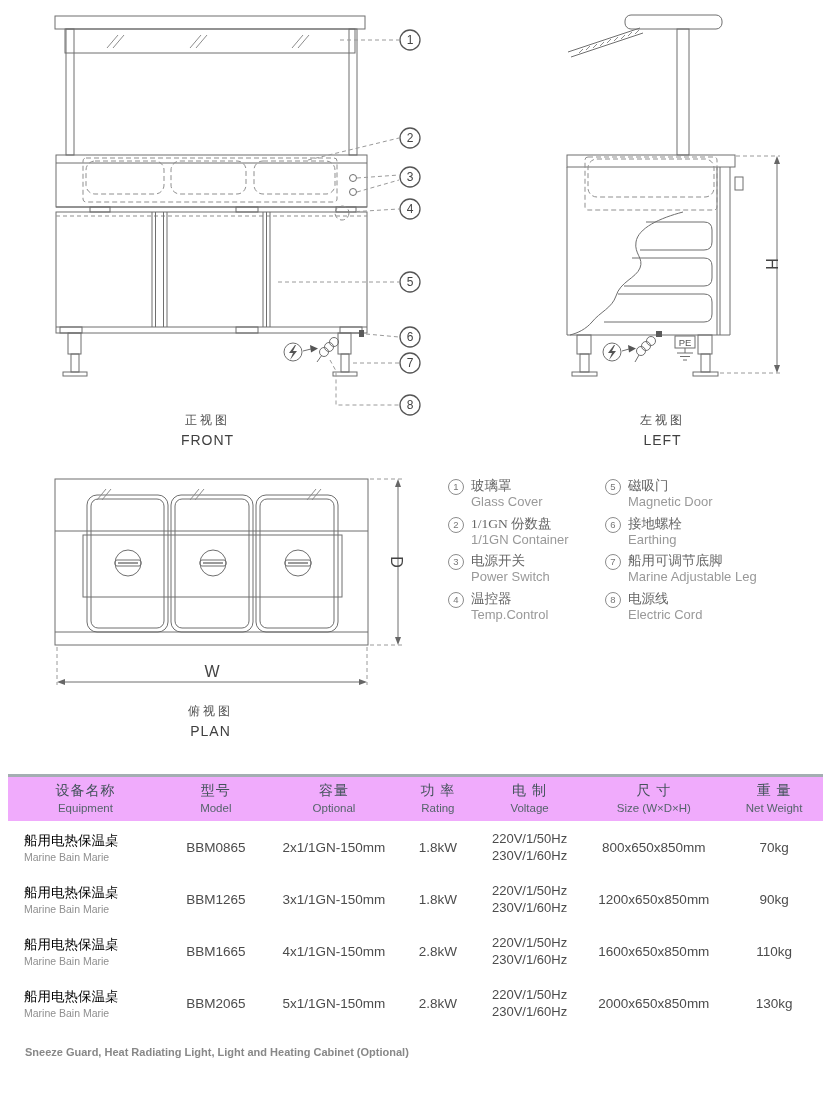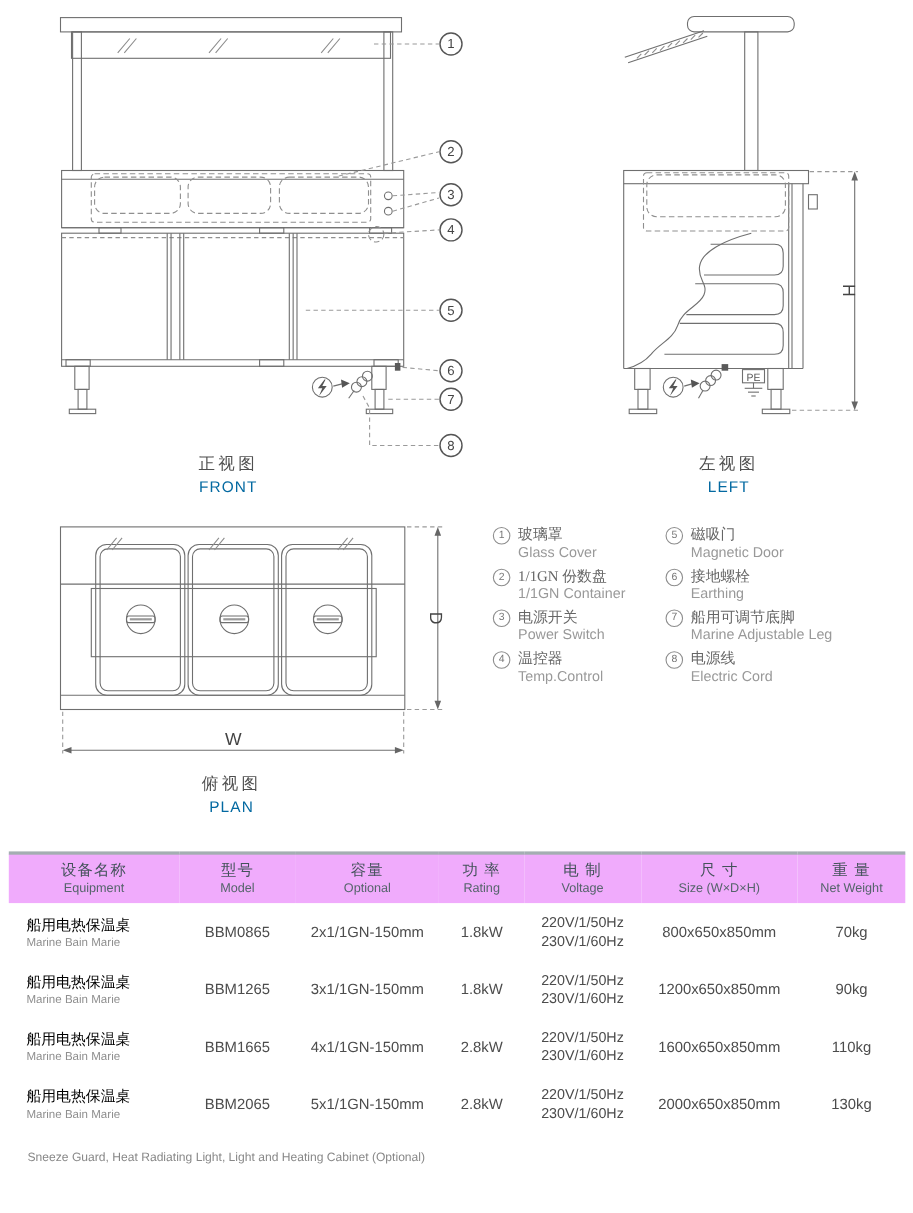--- a/index.html
+++ b/index.html
@@ -1,21 +1,21 @@
 <!DOCTYPE html>
 <html><head>
 <meta charset="utf-8">
 <style>
   html,body{margin:0;padding:0;background:#fff;}
   .sheet{position:relative;width:830px;height:1103px;background:#fff;overflow:hidden;
          font-family:"Liberation Sans","DejaVu Sans",sans-serif;color:#4a4a4a;}
   svg{position:absolute;}
   .view-label{position:absolute;text-align:center;color:#4f4f4f;}
-  .view-label .cn{font-size:15px;letter-spacing:3px;}
-  .view-label .en{font-size:14px;letter-spacing:1px;margin-top:3px;color:#0369a1;}
+  .view-label .cn{font-size:12px;letter-spacing:3px;}
+  .view-label .en{font-size:14px;letter-spacing:1px;margin-top:3px;color:#404040;}
   
   .legend{position:absolute;left:448px;top:477px;display:grid;
           grid-template-columns:157px auto;grid-template-rows:repeat(4,37.5px);
           grid-auto-flow:column;}
   .legend-item{display:flex;align-items:flex-start;}
   .lnum{flex:none;width:14px;height:14px;border:1px solid #8d8d8d;border-radius:50%;
         font-size:9.5px;line-height:14px;text-align:center;color:#777;margin:2px 7px 0 0;}
   .ltext .cn{font-size:13.5px;color:#666;line-height:17px;font-family:Liberation Serif, serif;}
   .ltext .en{font-size:13px;color:#999;line-height:14px;margin-top:1px;}
   
@@ -26,21 +26,21 @@
   .spec-table thead .hen{font-size:11.5px;color:#55646b;margin-top:2px;}
   .spec-table td{height:52px;text-align:center;vertical-align:middle;font-size:13.5px;color:#4c4c4c;padding:0;}
   .spec-table td.eq{text-align:left;padding-left:16px;}
   .eq .cn{font-size:13.5px;color:#000000;}
   .eq .en{font-size:10.5px;color:#8f8f8f;margin-top:1px;}
   .volt div{line-height:17px;font-size:13px;}
   tbody tr{border:none;}
   
   .footnote{position:absolute;left:25px;top:1042px;}
   .footnote .cn{font-size:15px;color:#555;letter-spacing:0.5px;}
-  .footnote .en{font-size:11px;color:#888;margin-top:4px;}
+  .footnote .en{font-size:11px;color:#888;margin-top:4px;font-weight:bold;}
 </style>
 </head>
 <body>
 
 <div class="sheet">
 
   <svg style="left:40px;top:10px;" width="400" height="440" viewBox="0 0 400 440">
     <g stroke="#6f6f6f" fill="none" stroke-width="1">
 
       <rect x="15" y="6" width="310" height="13"></rect>

